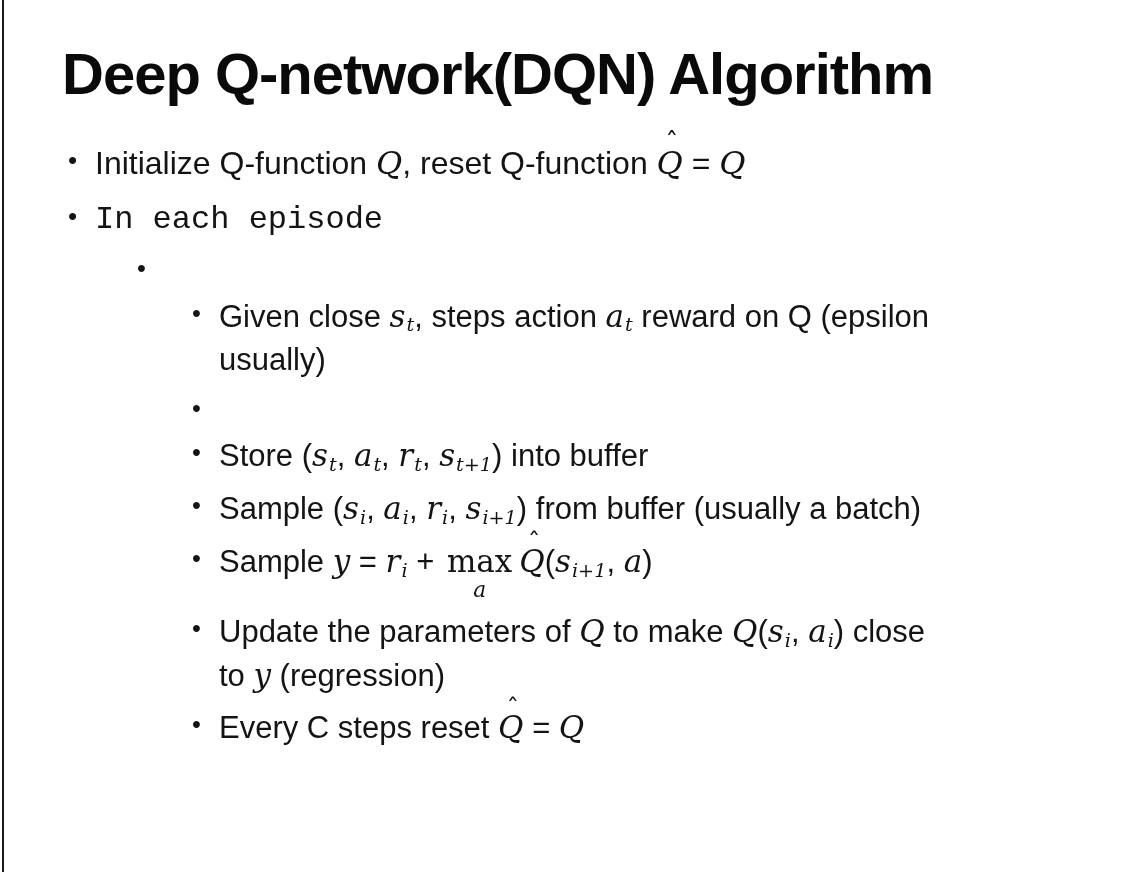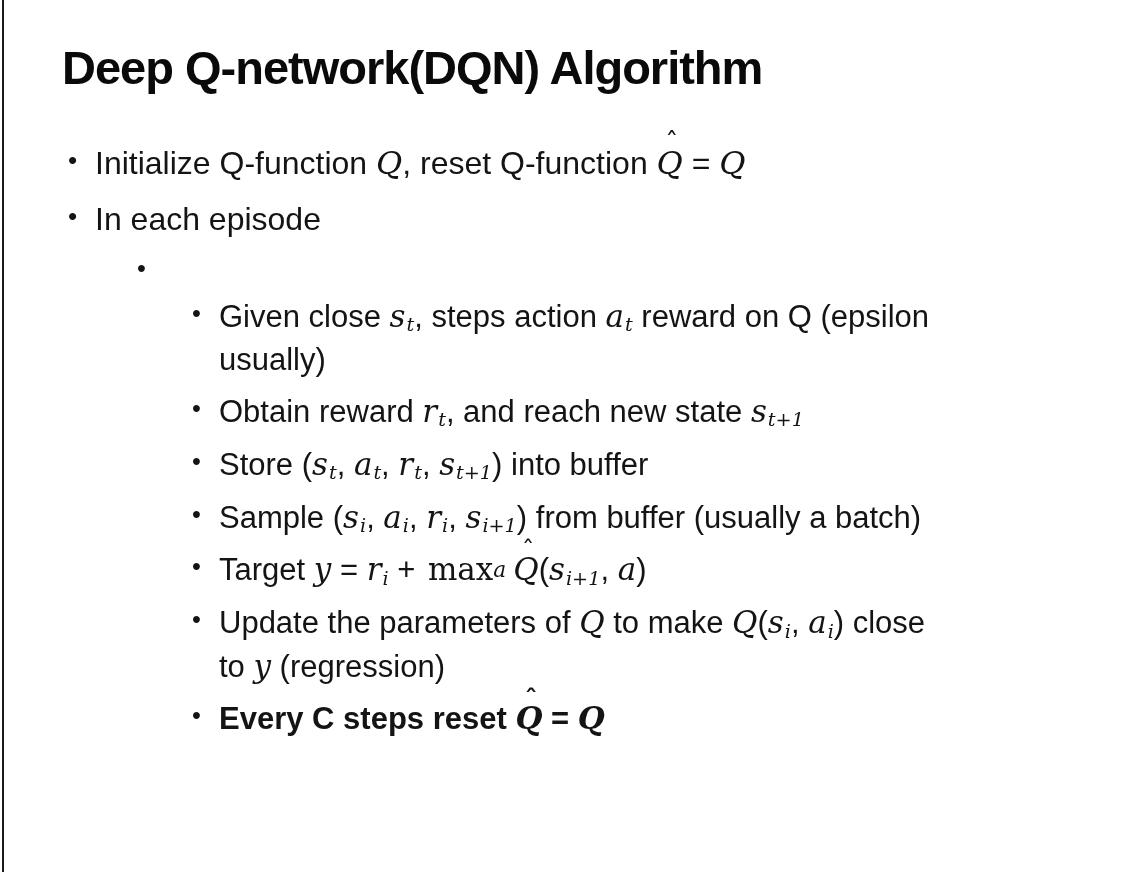--- a/index.html
+++ b/index.html
@@ -15,21 +15,21 @@
   .left-edge {
     position: absolute;
     left: 2px; top: 0;
     width: 2px; height: 100%;
     background: #1a1a1a;
   }
   .title {
     position: absolute;
     left: 62px; top: 40px;
     margin: 0;
-    font-size: 47px;
+    font-size: 58px;
     font-weight: 700;
     letter-spacing: -1px;
     color: #0a0a0a;
     white-space: nowrap;
   }
   .bullets {
     position: absolute;
     top: 130px; left: 0; right: 30px;
   }
   .item {
@@ -58,21 +58,21 @@
     position: absolute;
     left: 58%; top: -0.44em;
     transform: translateX(-50%);
     font-style: normal;
     font-family: "DejaVu Sans", sans-serif;
     font-size: 0.82em;
     line-height: 1;
   }
   .limop {
     display: inline-flex;
-    flex-direction: row;
+    flex-direction: column;
     align-items: center;
     line-height: 1.05;
     margin: 0 7px 0 4px;
   }
   .limop-op { font-family: "DejaVu Serif", serif; font-style: normal; }
   .limop-under {
     font-family: "DejaVu Serif", serif;
     font-style: italic;
     font-size: 0.7em;
     margin-top: 1px;
@@ -84,50 +84,49 @@
 <div class="slide">
   <div class="left-edge"></div>
   <h1 class="title">Deep Q-network(DQN) Algorithm</h1>
   <div class="bullets">
       <div class="item l1">
         <span class="bullet">•</span>
         <span class="content" style="display: block;"><span class="seg-t">Initialize Q-function </span><span class="seg-m"><span class="">Q</span></span><span class="seg-t">, reset Q-function </span><span class="seg-m"><span class="hat-wrap"><span class="hat">ˆ</span><span class="">Q</span></span></span><span class="seg-t"> = </span><span class="seg-m"><span class="">Q</span></span></span>
       </div>
       <div class="item l1">
         <span class="bullet">•</span>
-        <span class="content" style="display: block;"><span class="seg-t">In each episode</span></span>
+        <span class="content" style="display: block; font-family: Liberation Mono, monospace;"><span class="seg-t">In each episode</span></span>
       </div>
       <div class="item l2">
         <span class="bullet">•</span>
       </div>
       <div class="item l3">
         <span class="bullet">•</span>
         <span class="content" style="display: block;"><span class="seg-t">Given close </span><span class="seg-m"><span class="">s</span><span class="msub">t</span></span><span class="seg-t">, steps action </span><span class="seg-m"><span class="">a</span><span class="msub">t</span></span><span class="seg-t"> reward on Q (epsilon</span><br><span class="seg-t">usually)</span></span>
       </div>
       <div class="item l3">
         <span class="bullet">•</span>
-        <span class="content" style="display: block;"><span class="seg-t">Obtain reward </span><span class="seg-m"><span class="">r</span><span class="msub">t</span></span><span class="seg-t">, and reach new state </span><span class="seg-m"><span class="">s</span><span class="msub">t+1</span></span></span>
       </div>
       <div class="item l3">
         <span class="bullet">•</span>
         <span class="content" style="display: block;"><span class="seg-t">Store (</span><span class="seg-m"><span class="">s</span><span class="msub">t</span></span><span class="seg-t">, </span><span class="seg-m"><span class="">a</span><span class="msub">t</span></span><span class="seg-t">, </span><span class="seg-m"><span class="">r</span><span class="msub">t</span></span><span class="seg-t">, </span><span class="seg-m"><span class="">s</span><span class="msub">t+1</span></span><span class="seg-t">) into buffer</span></span>
       </div>
       <div class="item l3">
         <span class="bullet">•</span>
         <span class="content" style="display: block;"><span class="seg-t">Sample (</span><span class="seg-m"><span class="">s</span><span class="msub">i</span></span><span class="seg-t">, </span><span class="seg-m"><span class="">a</span><span class="msub">i</span></span><span class="seg-t">, </span><span class="seg-m"><span class="">r</span><span class="msub">i</span></span><span class="seg-t">, </span><span class="seg-m"><span class="">s</span><span class="msub">i+1</span></span><span class="seg-t">) from buffer (usually a batch)</span></span>
       </div>
       <div class="item l3">
         <span class="bullet">•</span>
-        <span class="content" style="display: block;"><span class="seg-t">Target </span><span class="seg-m"><span class="">y</span></span><span class="seg-t"> = </span><span class="seg-m"><span class="">r</span><span class="msub">i</span></span><span class="seg-t"> + </span><span class="limop">
+        <span class="content" style="display: block;"><span class="seg-t">Sample </span><span class="seg-m"><span class="">y</span></span><span class="seg-t"> = </span><span class="seg-m"><span class="">r</span><span class="msub">i</span></span><span class="seg-t"> + </span><span class="limop">
             <span class="limop-op">max</span>
             <span class="limop-under">a</span>
           </span><span class="seg-m"><span class="hat-wrap"><span class="hat">ˆ</span><span class="">Q</span></span></span><span class="seg-t">(</span><span class="seg-m"><span class="">s</span><span class="msub">i+1</span></span><span class="seg-t">, </span><span class="seg-m"><span class="">a</span></span><span class="seg-t">)</span></span>
       </div>
       <div class="item l3">
         <span class="bullet">•</span>
         <span class="content" style="display: block;"><span class="seg-t">Update the parameters of </span><span class="seg-m"><span class="">Q</span></span><span class="seg-t"> to make </span><span class="seg-m"><span class="">Q</span></span><span class="seg-t">(</span><span class="seg-m"><span class="">s</span><span class="msub">i</span></span><span class="seg-t">, </span><span class="seg-m"><span class="">a</span><span class="msub">i</span></span><span class="seg-t">) close</span><br><span class="seg-t">to </span><span class="seg-m"><span class="">y</span></span><span class="seg-t"> (regression)</span></span>
       </div>
       <div class="item l3">
         <span class="bullet">•</span>
-        <span class="content" style="display: block; font-weight: bold;"><span class="seg-t">Every C steps reset </span><span class="seg-m"><span class="hat-wrap"><span class="hat">ˆ</span><span class="">Q</span></span></span><span class="seg-t"> = </span><span class="seg-m"><span class="">Q</span></span></span>
+        <span class="content" style="display: block;"><span class="seg-t">Every C steps reset </span><span class="seg-m"><span class="hat-wrap"><span class="hat">ˆ</span><span class="">Q</span></span></span><span class="seg-t"> = </span><span class="seg-m"><span class="">Q</span></span></span>
       </div>
     </div>
 </div>
 
 </body></html>

